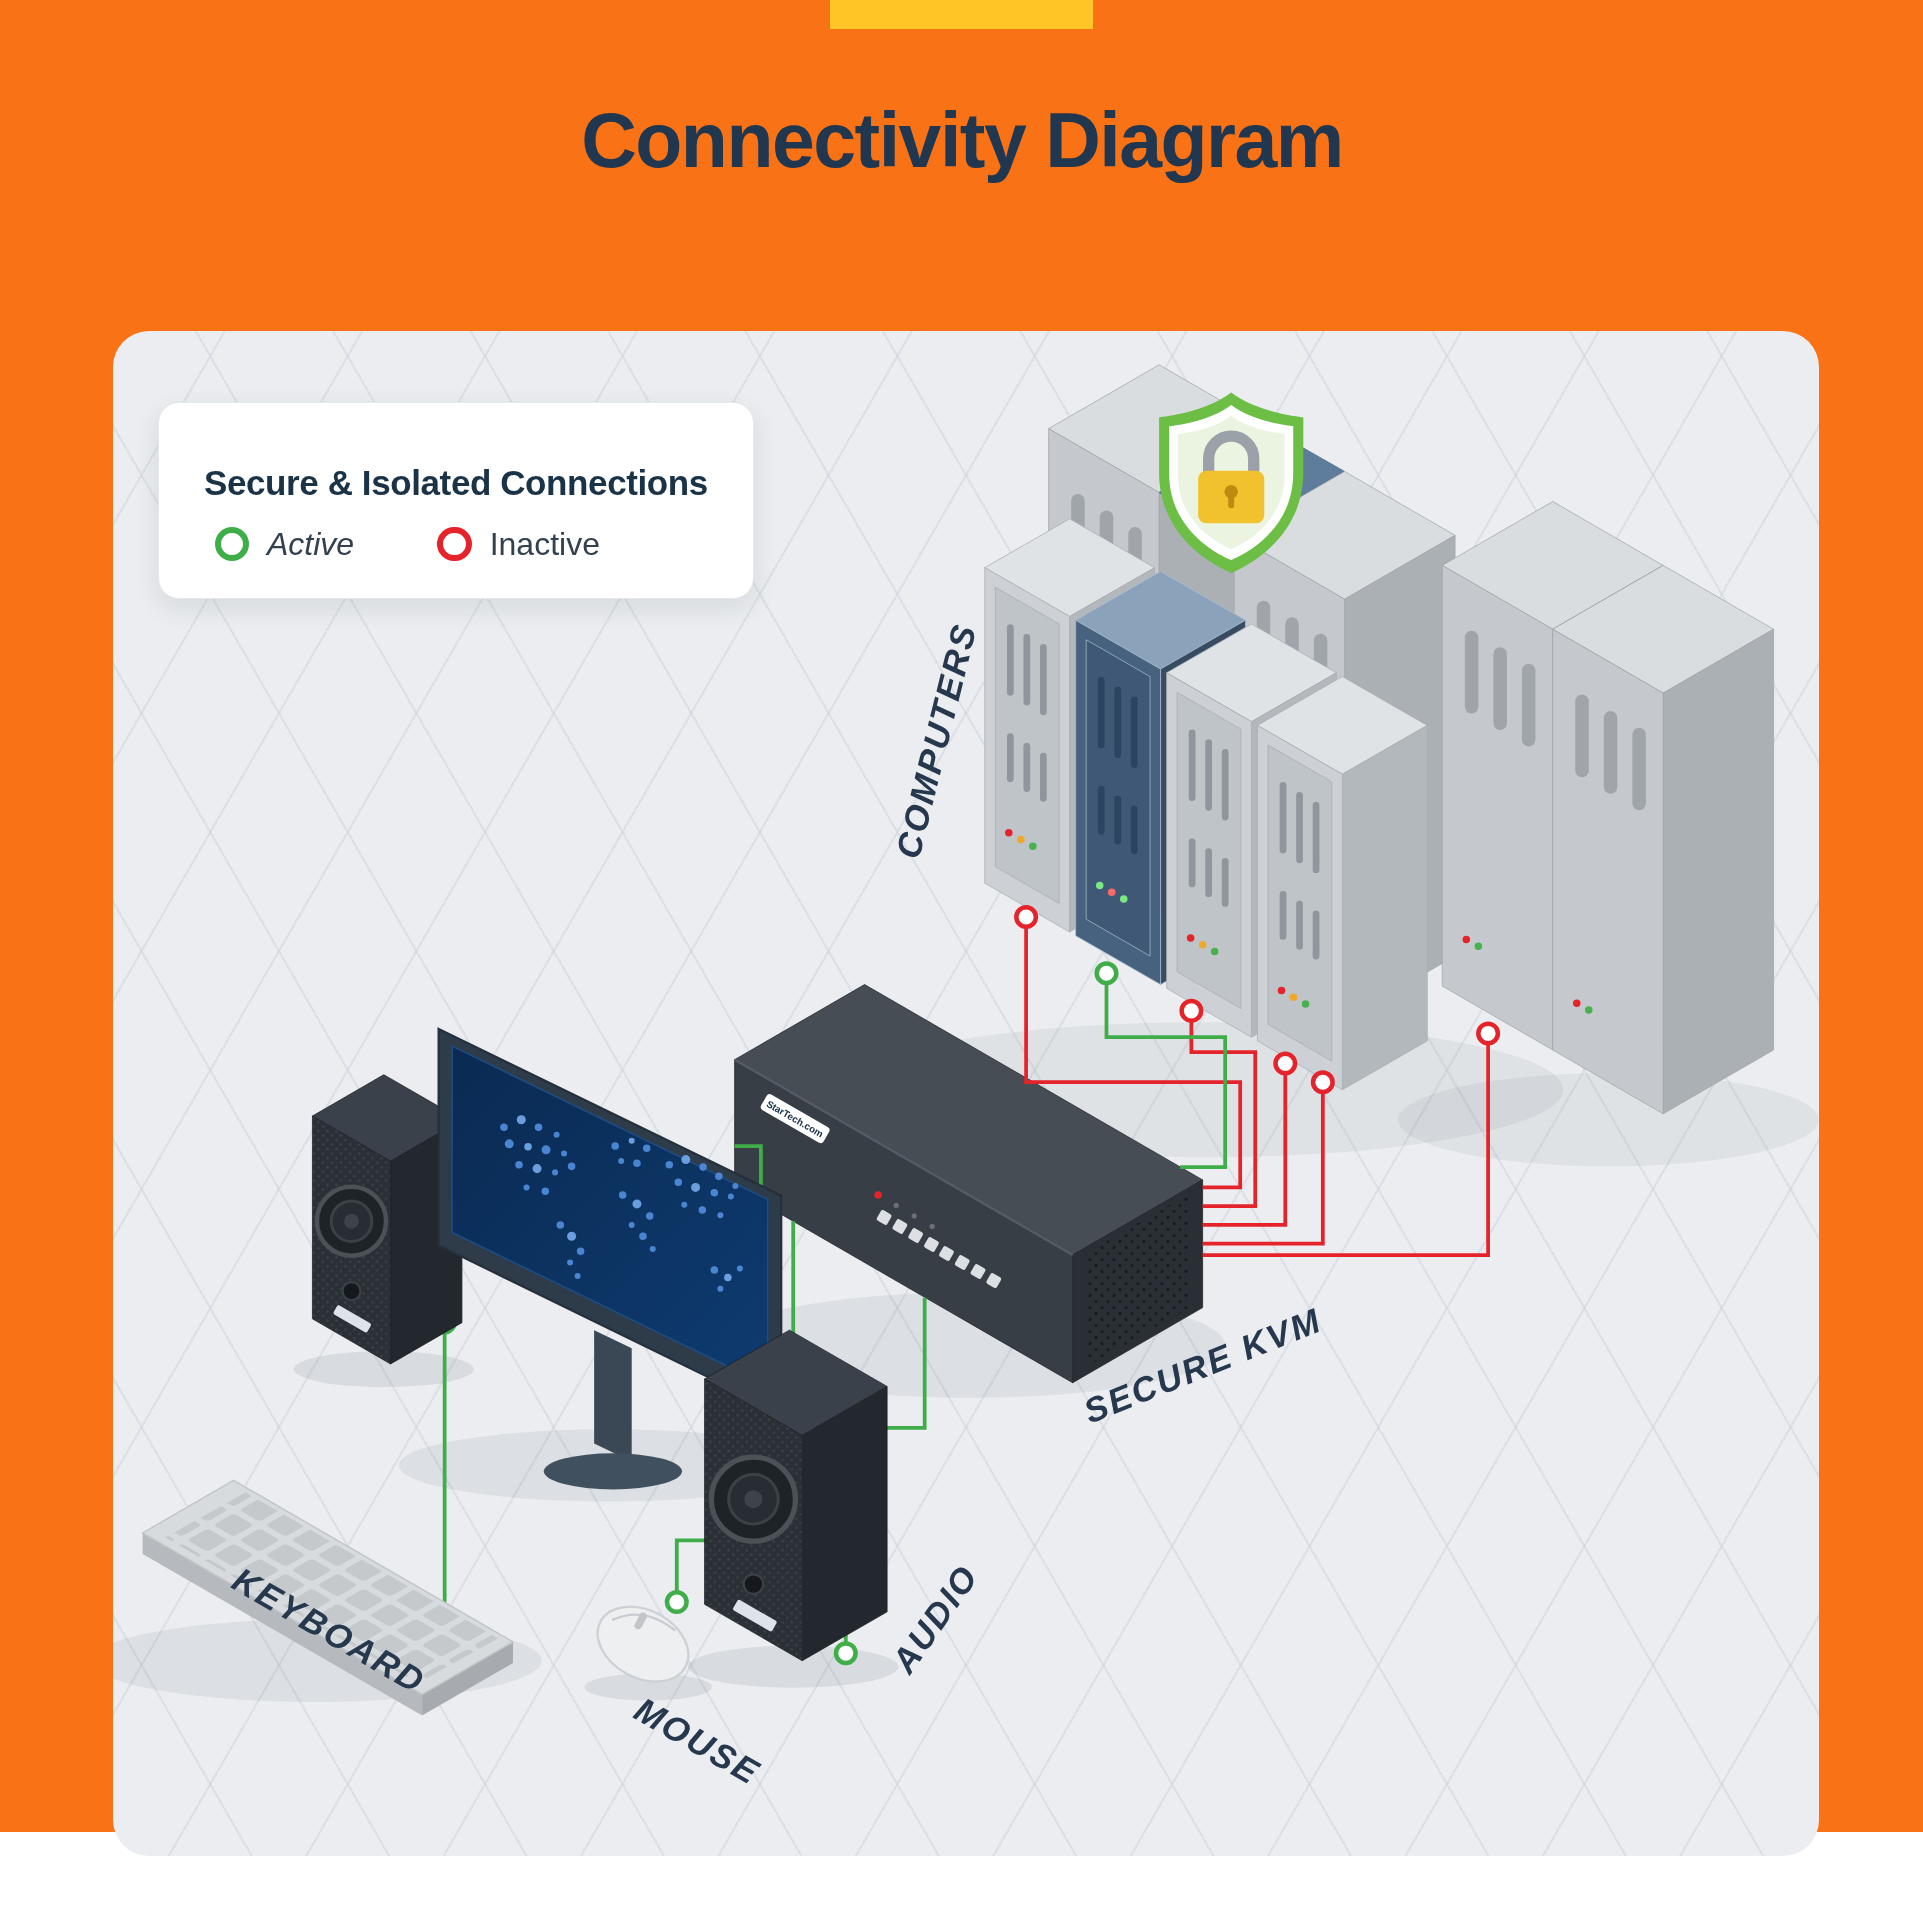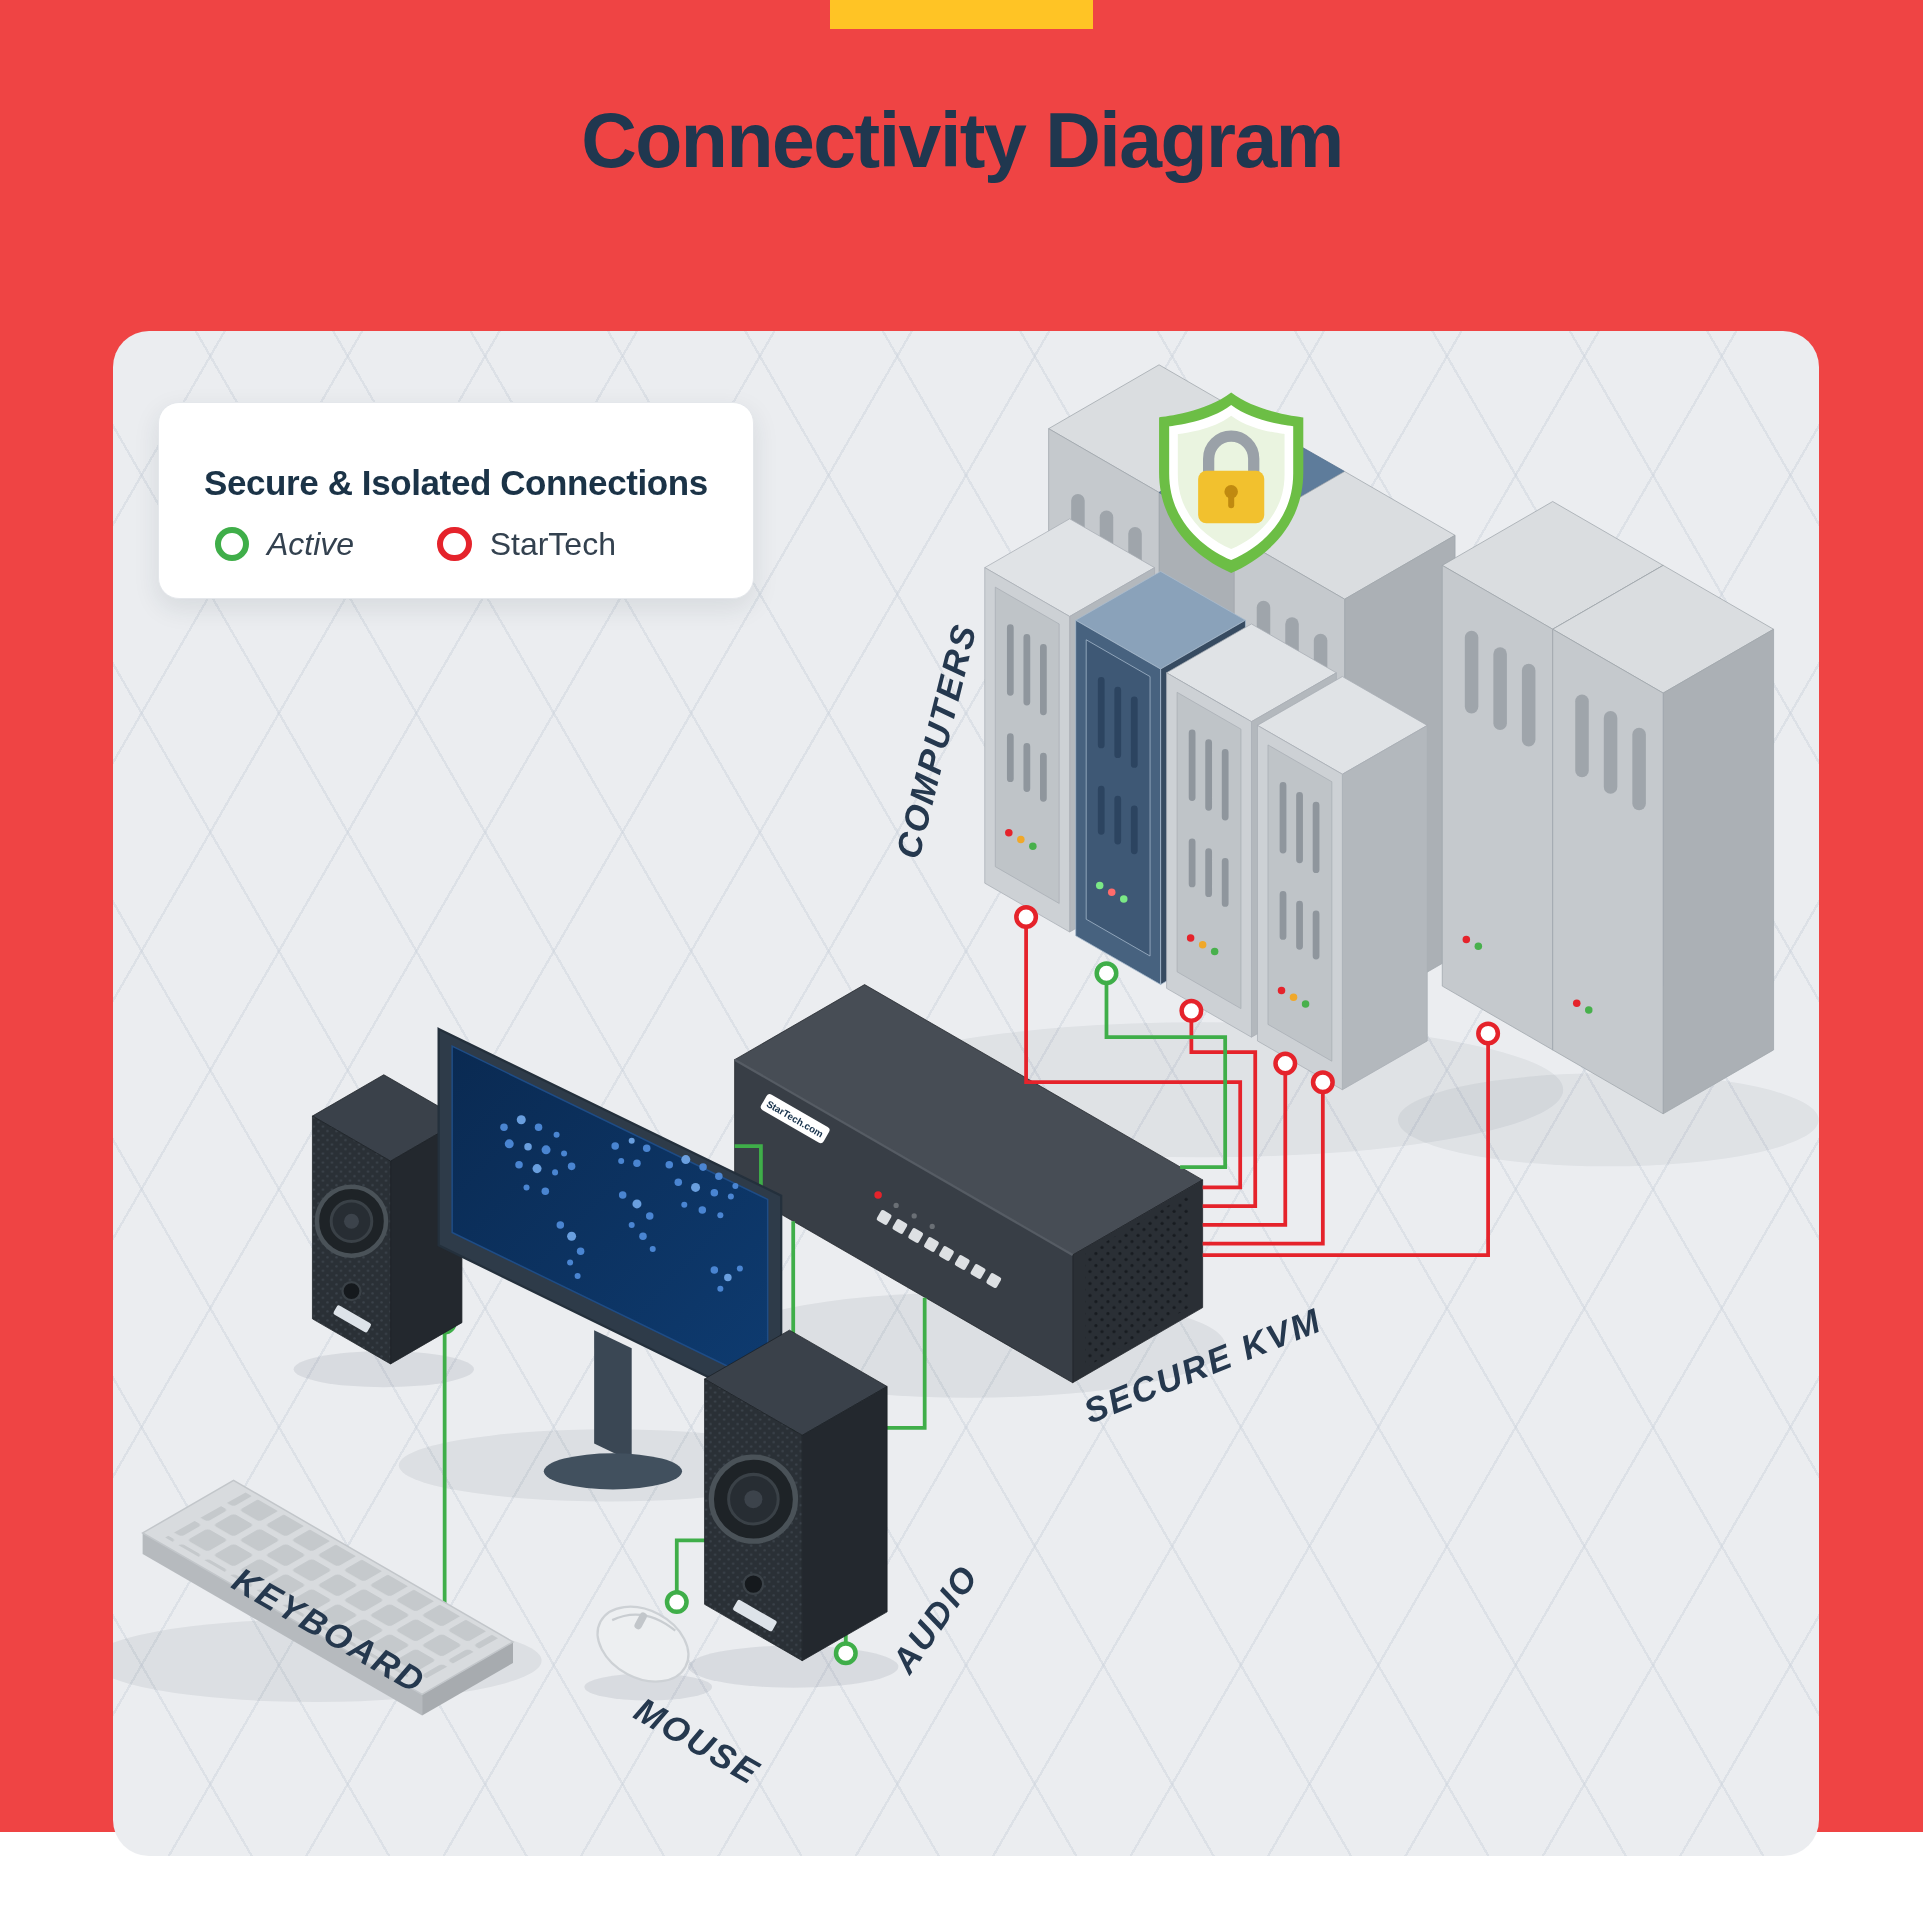--- a/index.html
+++ b/index.html
@@ -1,17 +1,17 @@
 <!DOCTYPE html>
 <html style="font-size:12px"><head>
 <meta charset="utf-8">
 <style>
   html,body{margin:0;padding:0;width:1924px;height:1924px;background:#ffffff;overflow:hidden;
     font-family:"Liberation Sans", sans-serif;}
-  .page{position:relative;width:1924px;height:1832px;background:#ef4444;}
+  .page{position:relative;width:1924px;height:1832px;background:#f97316;}
   .accent-bar{position:absolute;top:0;left:830px;width:263px;height:28.6px;background:#FFC425;}
   .page-title{position:absolute;top:96px;left:0;width:1924px;text-align:center;
     font-size:77px;font-weight:700;letter-spacing:-1.5px;color:#20374F;}
   .panel{position:absolute;left:113px;top:331px;width:1706px;height:1525px;border-radius:36px;
     background-color:#EBEDF0;
     background-image:
       repeating-linear-gradient(60deg, rgba(203,210,219,.45) 0 2.3px, transparent 2.3px 119px),
       repeating-linear-gradient(-60deg, rgba(203,210,219,.45) 0 2.3px, transparent 2.3px 119px);
     overflow:hidden;}
   .scene{position:absolute;inset:0;width:1706px;height:1525px;}
@@ -40,21 +40,21 @@
 
     <div class="legend">
       <div class="legend-title">Secure &amp; Isolated Connections</div>
       <div class="legend-items">
         <div class="legend-item">
           <span class="ring green"></span>
           <span class="legend-label italic">Active</span>
         </div>
         <div class="legend-item">
           <span class="ring red"></span>
-          <span class="legend-label">StarTech</span>
+          <span class="legend-label">Inactive</span>
         </div>
       </div>
     </div>
 
     <svg class="scene" viewBox="0 0 2270 2030">
       <defs>
         <pattern id="keys" width="40" height="40" patternUnits="userSpaceOnUse" patternTransform="matrix(0.866,0.5,-0.866,0.5,160,1530)">
           <rect x="4" y="4" width="31" height="31" rx="5" fill="#C5C9CC"></rect>
         </pattern>
         <pattern id="speck" width="12" height="12" patternUnits="userSpaceOnUse">

